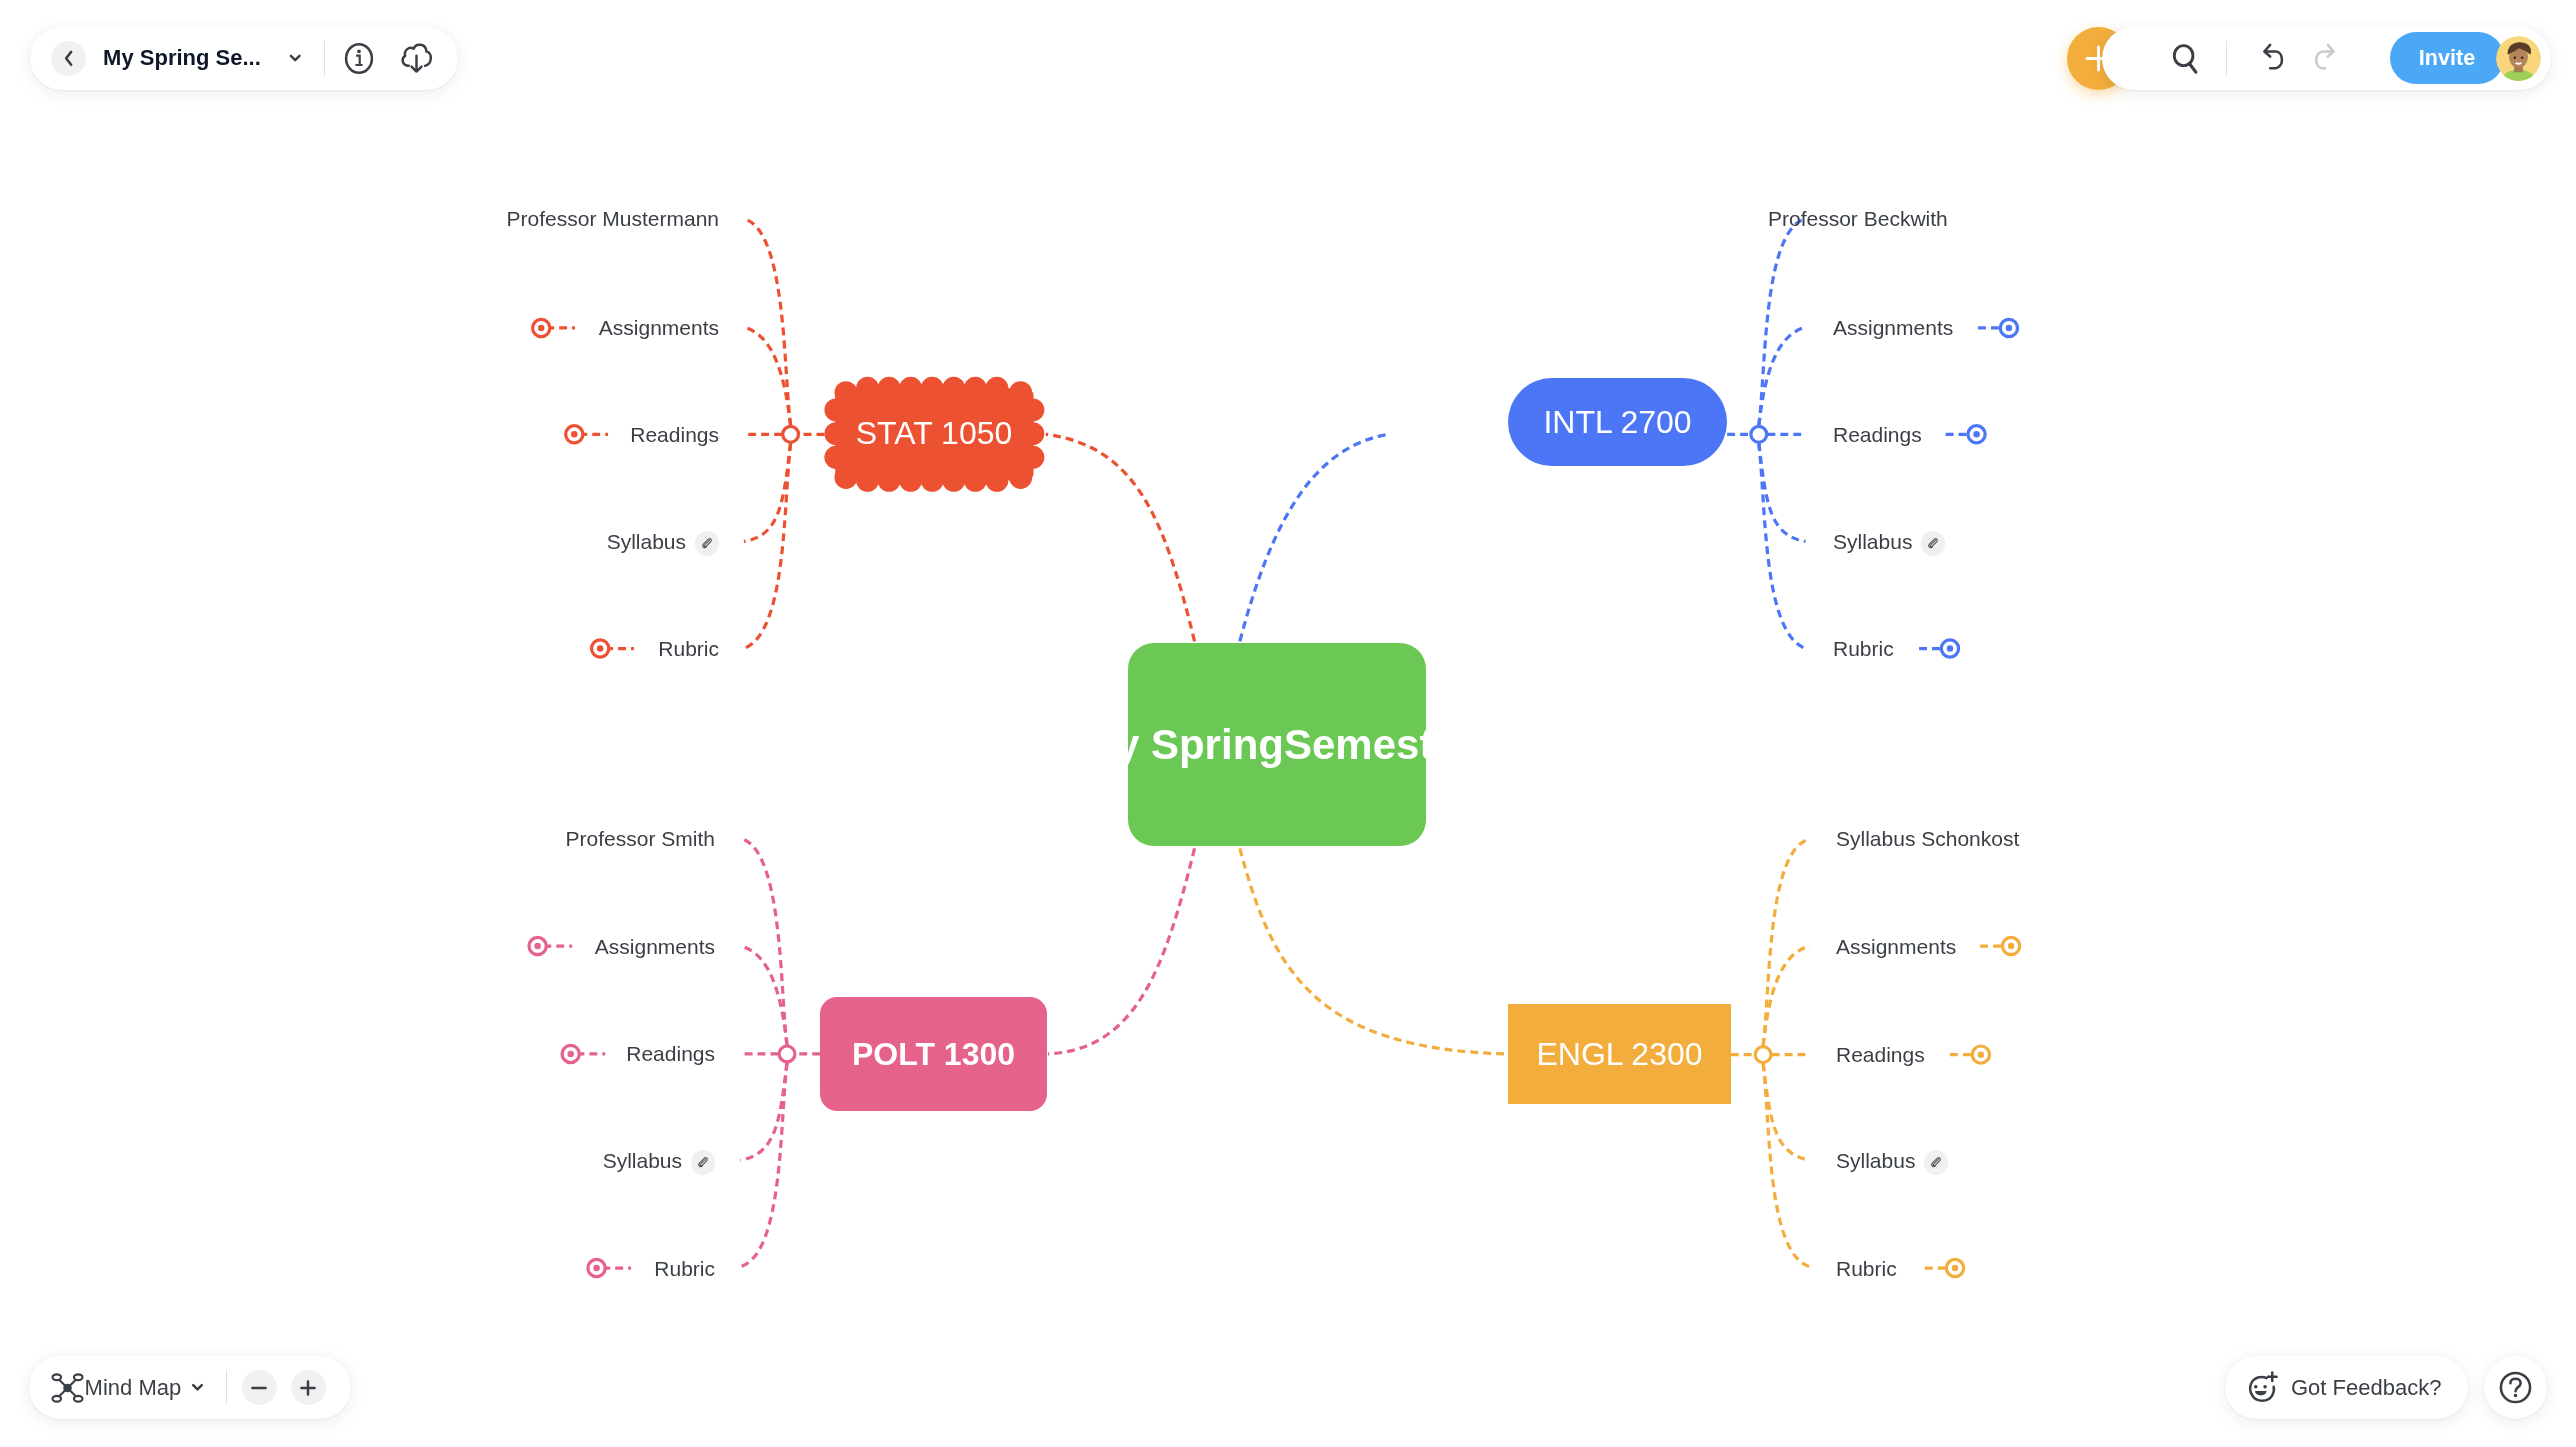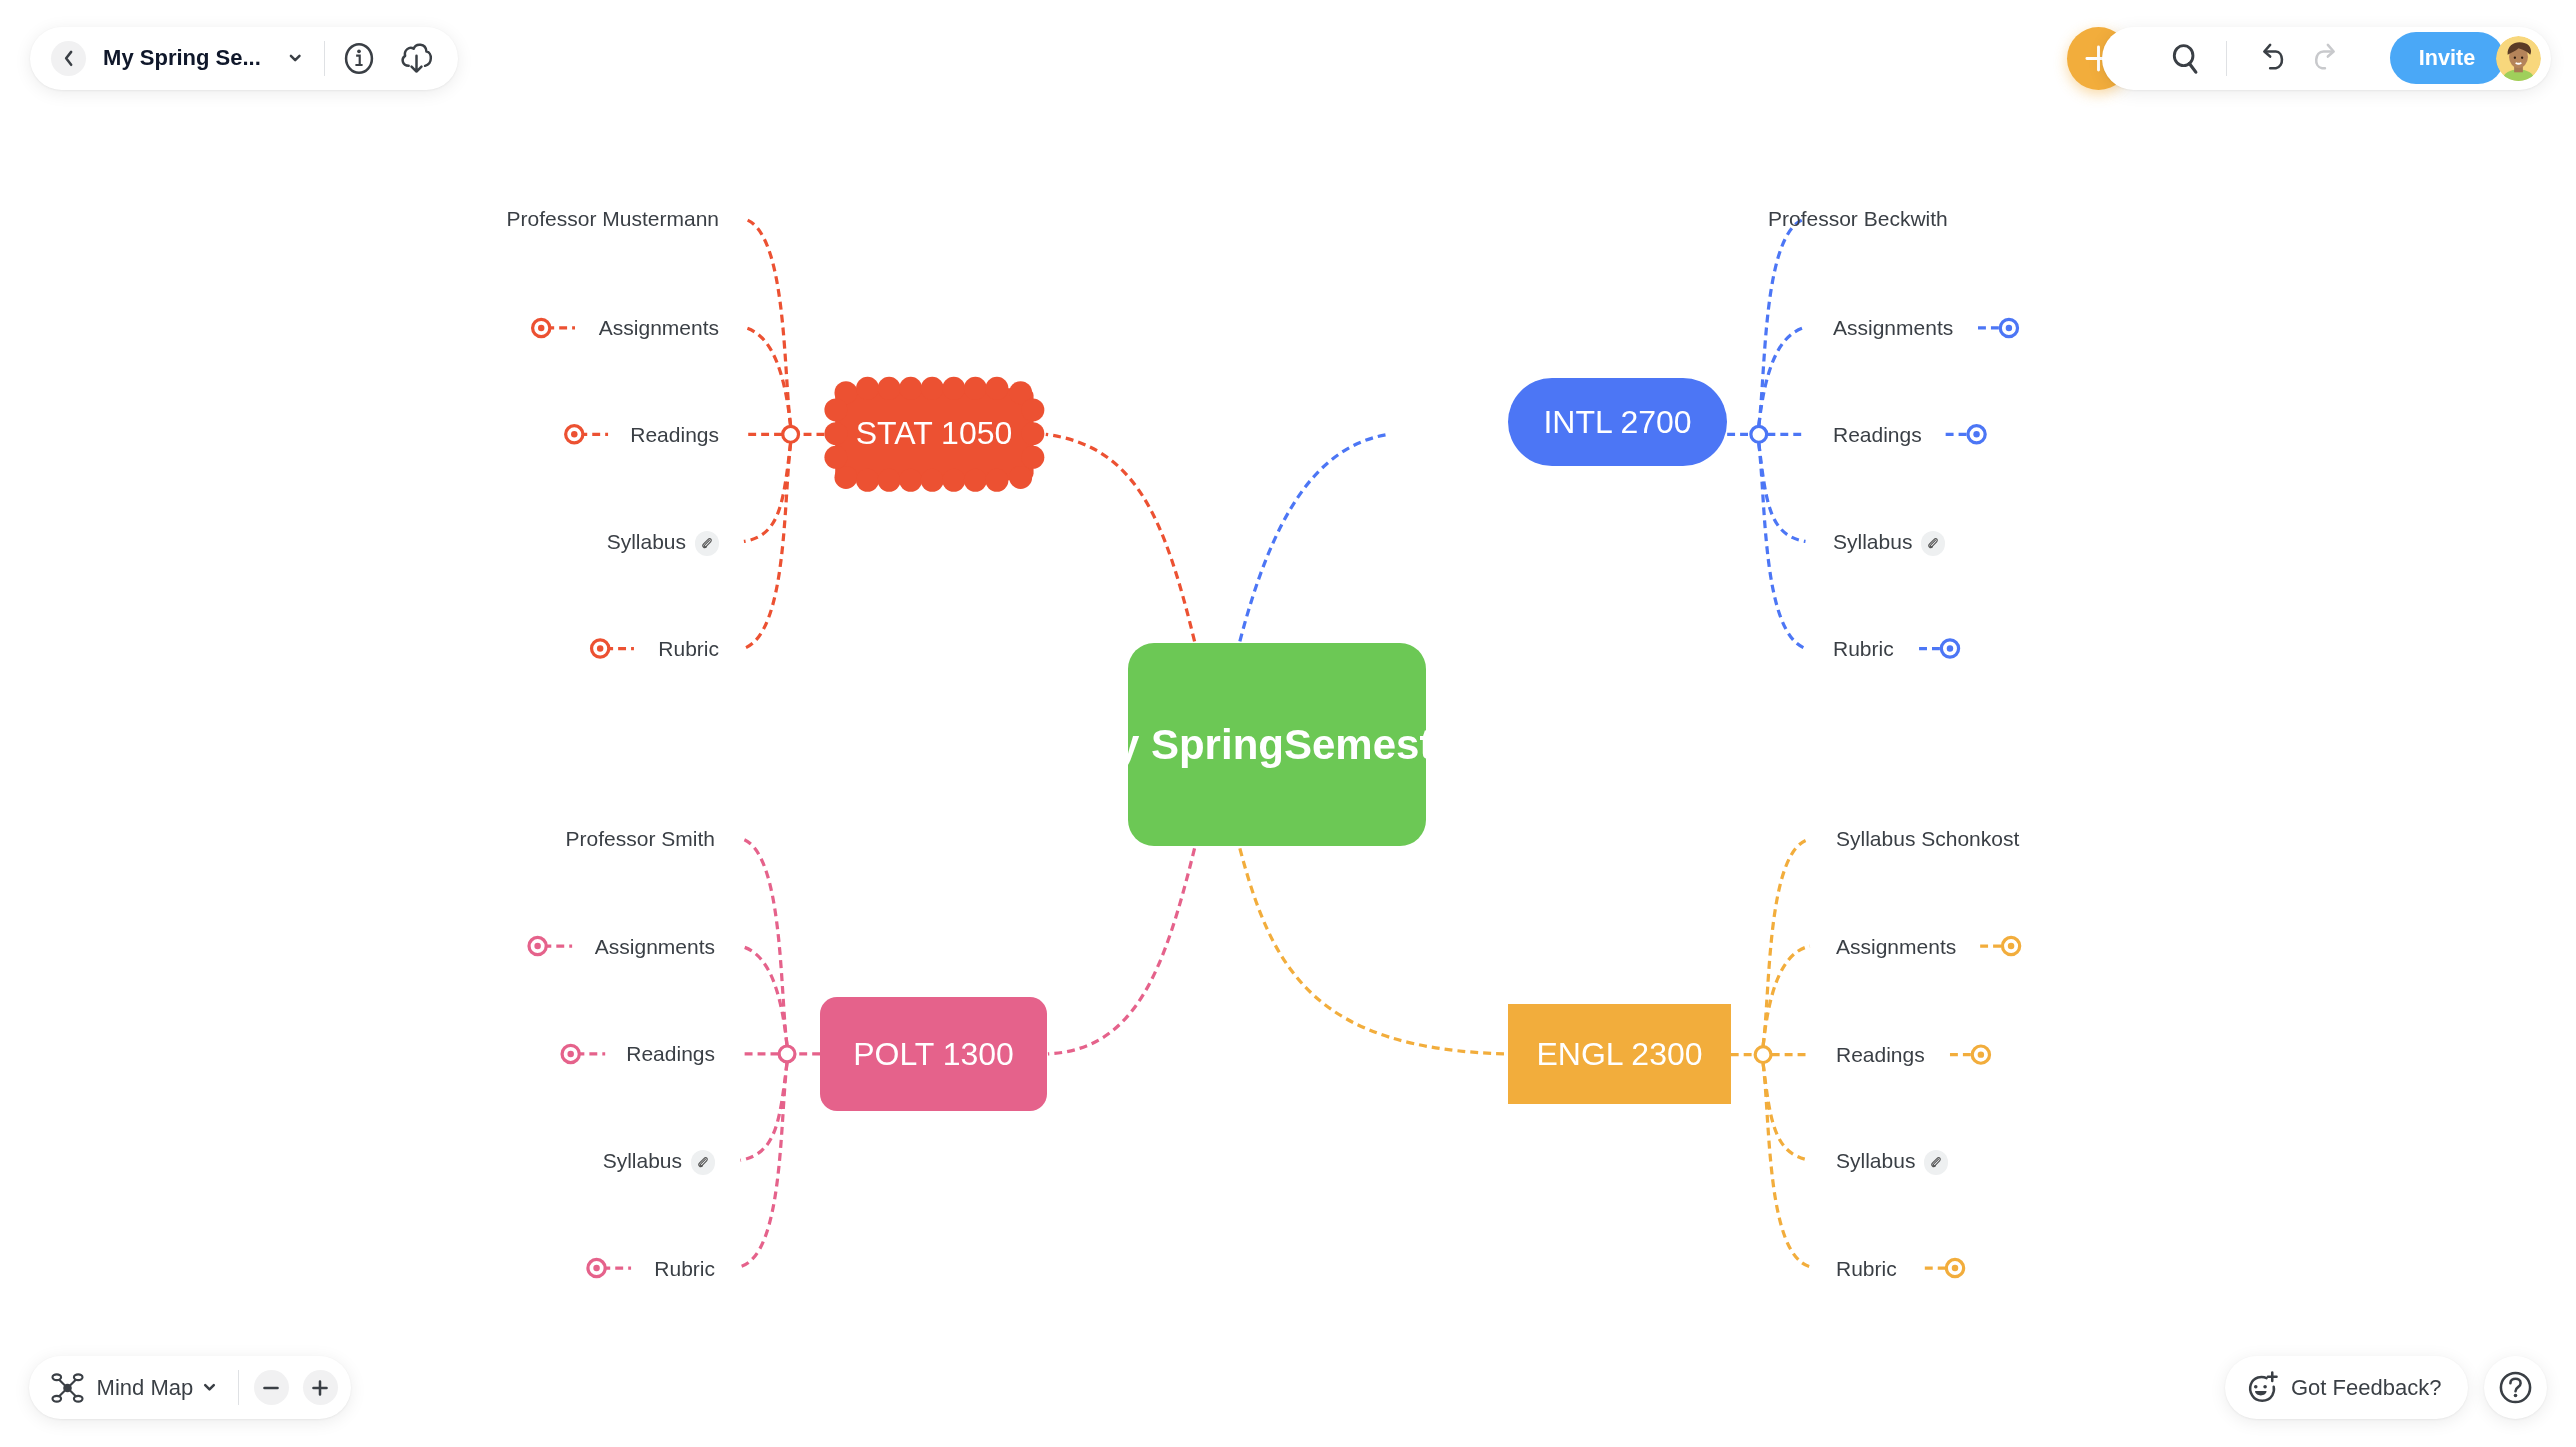--- a/index.html
+++ b/index.html
@@ -219,21 +219,21 @@
 </div>
 
 <div class="node" style="left:824px; top:376px; width:220px; height:115px; font-size:32px;">
   <span>STAT 1050</span>
 </div>
 
 <div class="node" style="left:1508px; top:378px; width:219px; height:88px; background:#4c76f5; border-radius:58px; font-size:32px;">
   <span>INTL 2700</span>
 </div>
 
-<div class="node" style="left:820px; top:997px; width:227px; height:114px; background:#e5628b; border-radius:17px; font-size:32px;">
+<div class="node" style="left:820px; top:997px; width:227px; height:114px; background:#e5628b; border-radius:17px; font-size:32px;font-weight:bold;">
   <span>POLT 1300</span>
 </div>
 
 <div class="node" style="left:1508px; top:1004px; width:223px; height:100px; background:#f2ad3c; font-size:32px;">
   <span>ENGL 2300</span>
 </div>
 
 <div class="child" style="right:1857px; top:204px; text-align:right;"><span>Professor Mustermann</span></div>
 <div class="child" style="right:1857px; top:313px;"><span>Assignments</span></div>
 <div class="child" style="right:1857px; top:420px;"><span>Readings</span></div>
@@ -277,21 +277,21 @@
 <div class="pill" style="left:29px; top:1356px; width:322px; height:63px;">
   <div style="display:flex; align-items:center; margin-left:21.6px;">
     <svg width="33" height="30" viewBox="0 0 46 42">
         <circle cx="23" cy="21" r="6" fill="#3a3f45"></circle>
         <path d="M23 21 L10 8 M23 21 L36 8 M23 21 L10 34 M23 21 L36 34" stroke="#3a3f45" stroke-width="3"></path>
         <ellipse cx="8" cy="6" rx="6" ry="4" stroke="#3a3f45" stroke-width="3" fill="#fff"></ellipse>
         <ellipse cx="38" cy="6" rx="6" ry="4" stroke="#3a3f45" stroke-width="3" fill="#fff"></ellipse>
         <ellipse cx="8" cy="36" rx="6" ry="4" stroke="#3a3f45" stroke-width="3" fill="#fff"></ellipse>
         <ellipse cx="38" cy="36" rx="6" ry="4" stroke="#3a3f45" stroke-width="3" fill="#fff"></ellipse>
       </svg>
-    <span class="bottom-label" style="margin-left:13px;">Mind Map</span>
+    <span class="bottom-label" style="margin-left:1px;">Mind Map</span>
     <svg width="13" height="8.6" viewBox="0 0 18 12" style="margin-left:10px;">
         <path d="M3 3 L9 9 L15 3" stroke="#3a3f45" stroke-width="3.5" fill="none" stroke-linecap="round" stroke-linejoin="round"></path>
       </svg>
   </div>
   <div class="sep" style="margin-left:21.6px;"></div>
   <div class="icon-btn round-grey" style="margin-left:14.4px;">
     <svg width="16" height="16" viewBox="0 0 22 22">
         <path d="M2 11 H20" stroke="#3a3f45" stroke-width="3.5" stroke-linecap="round"></path>
       </svg>
   </div>

